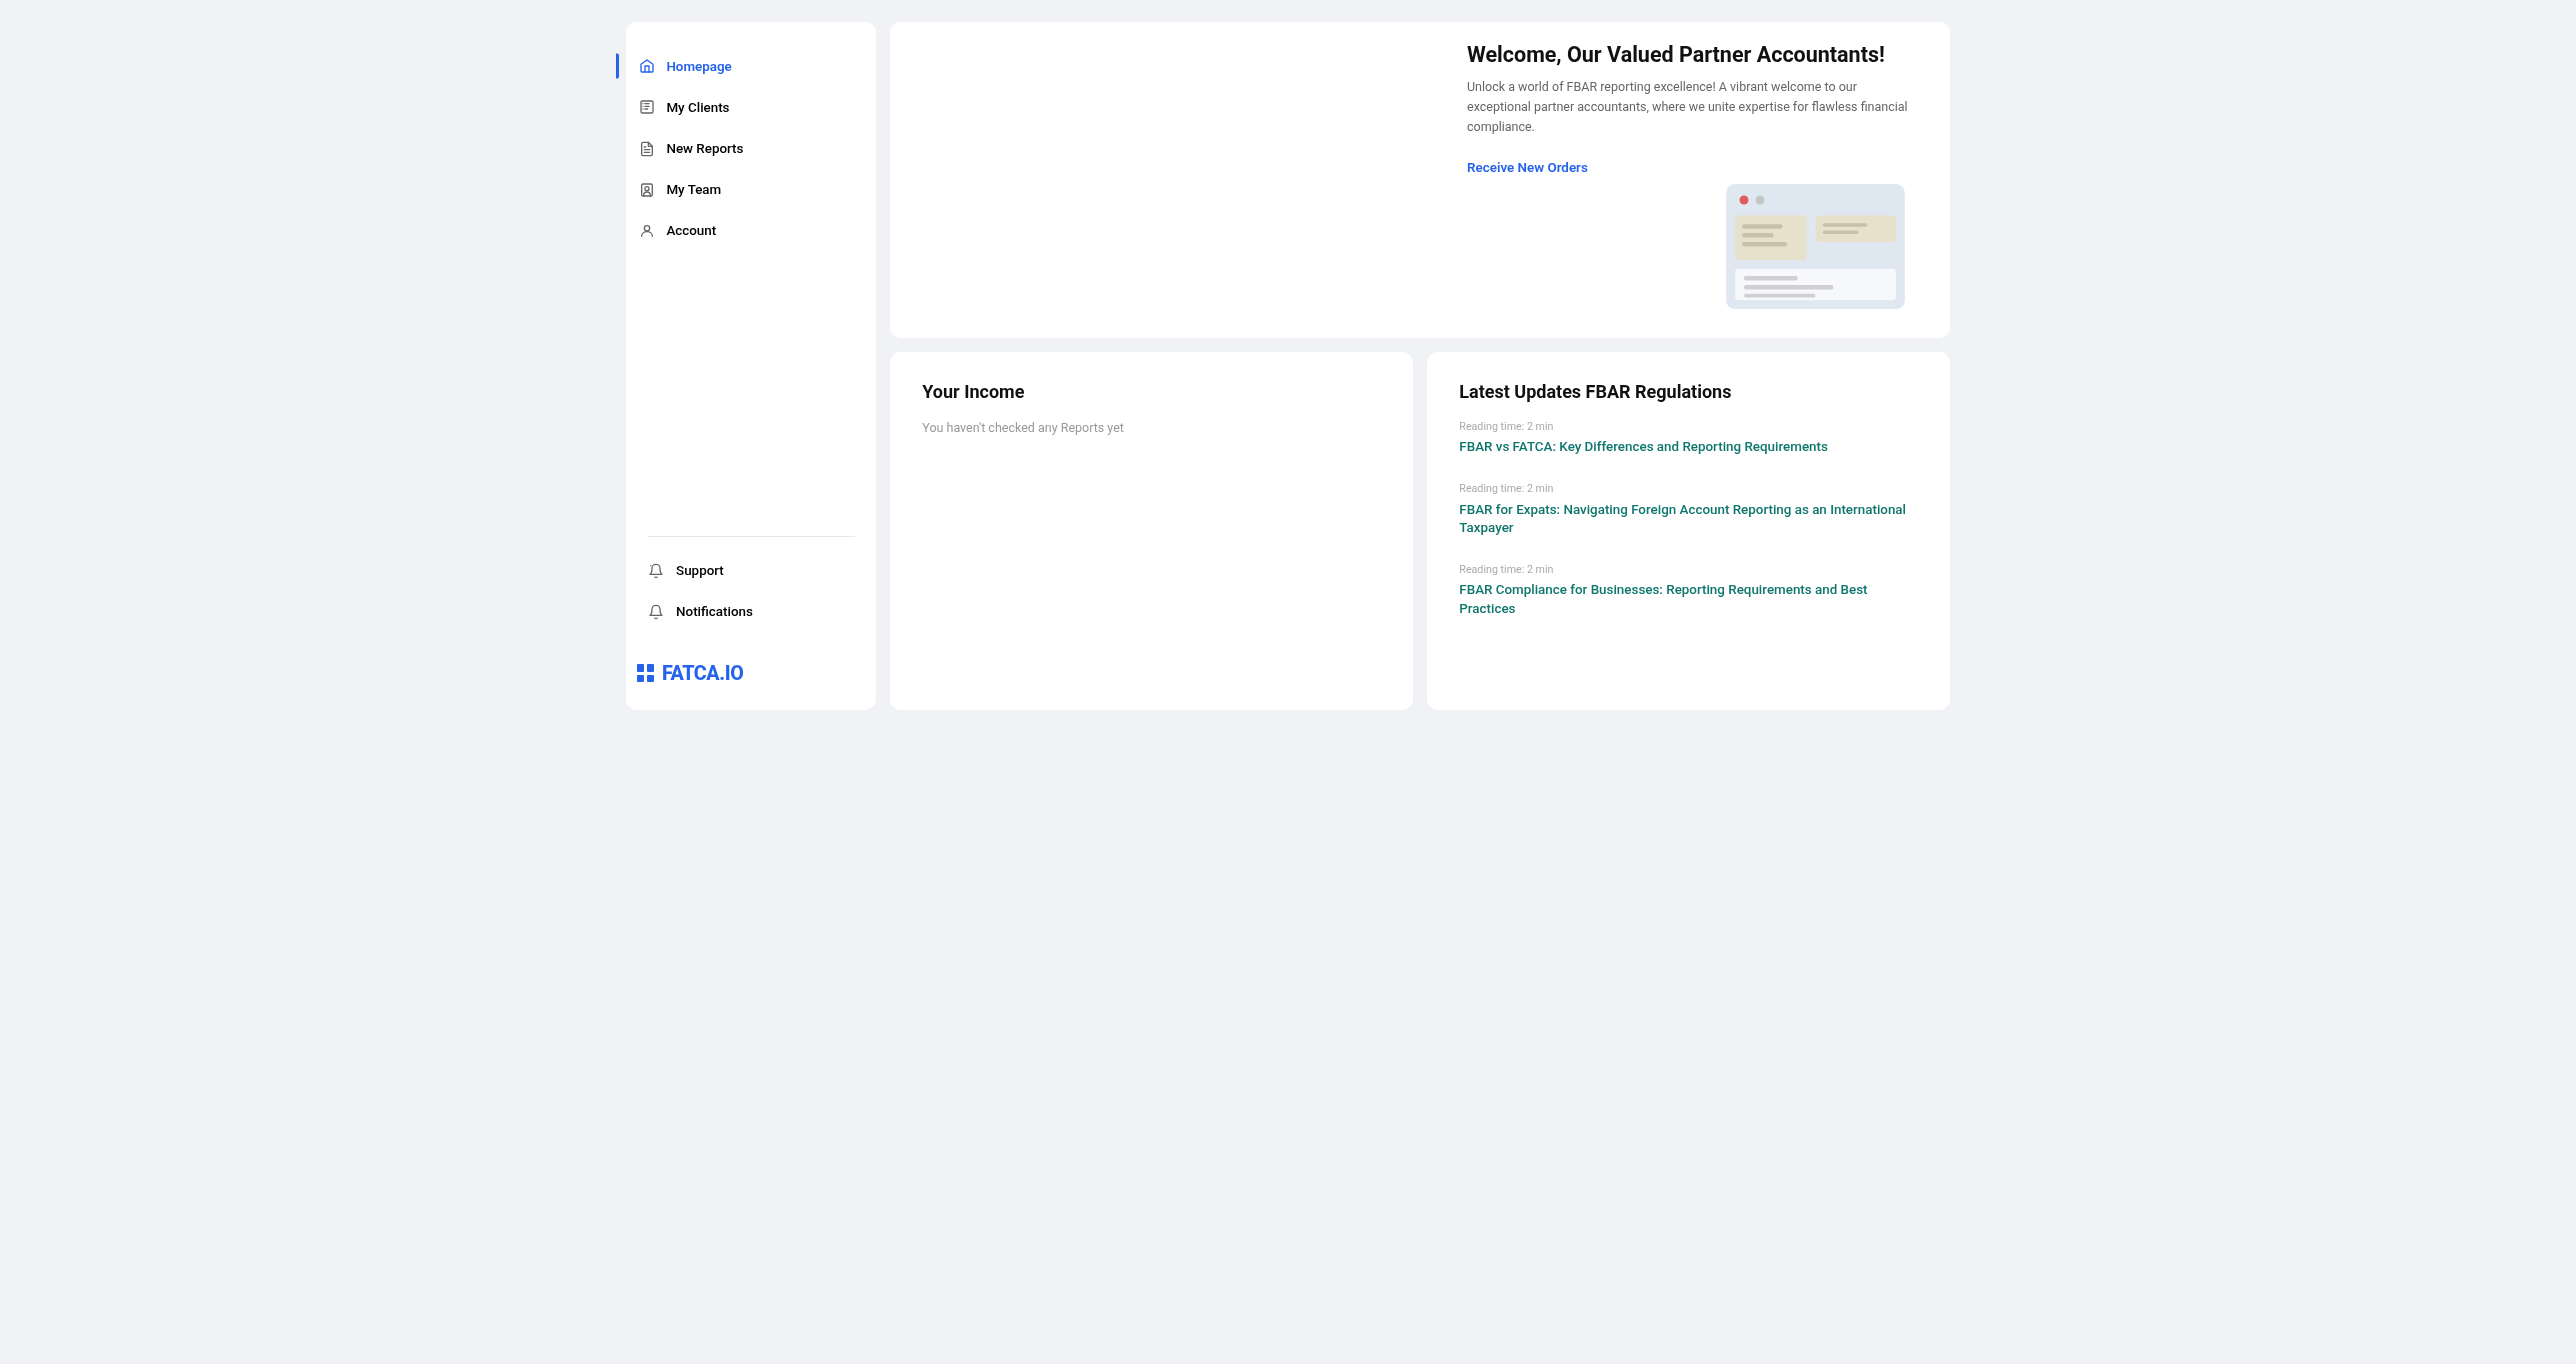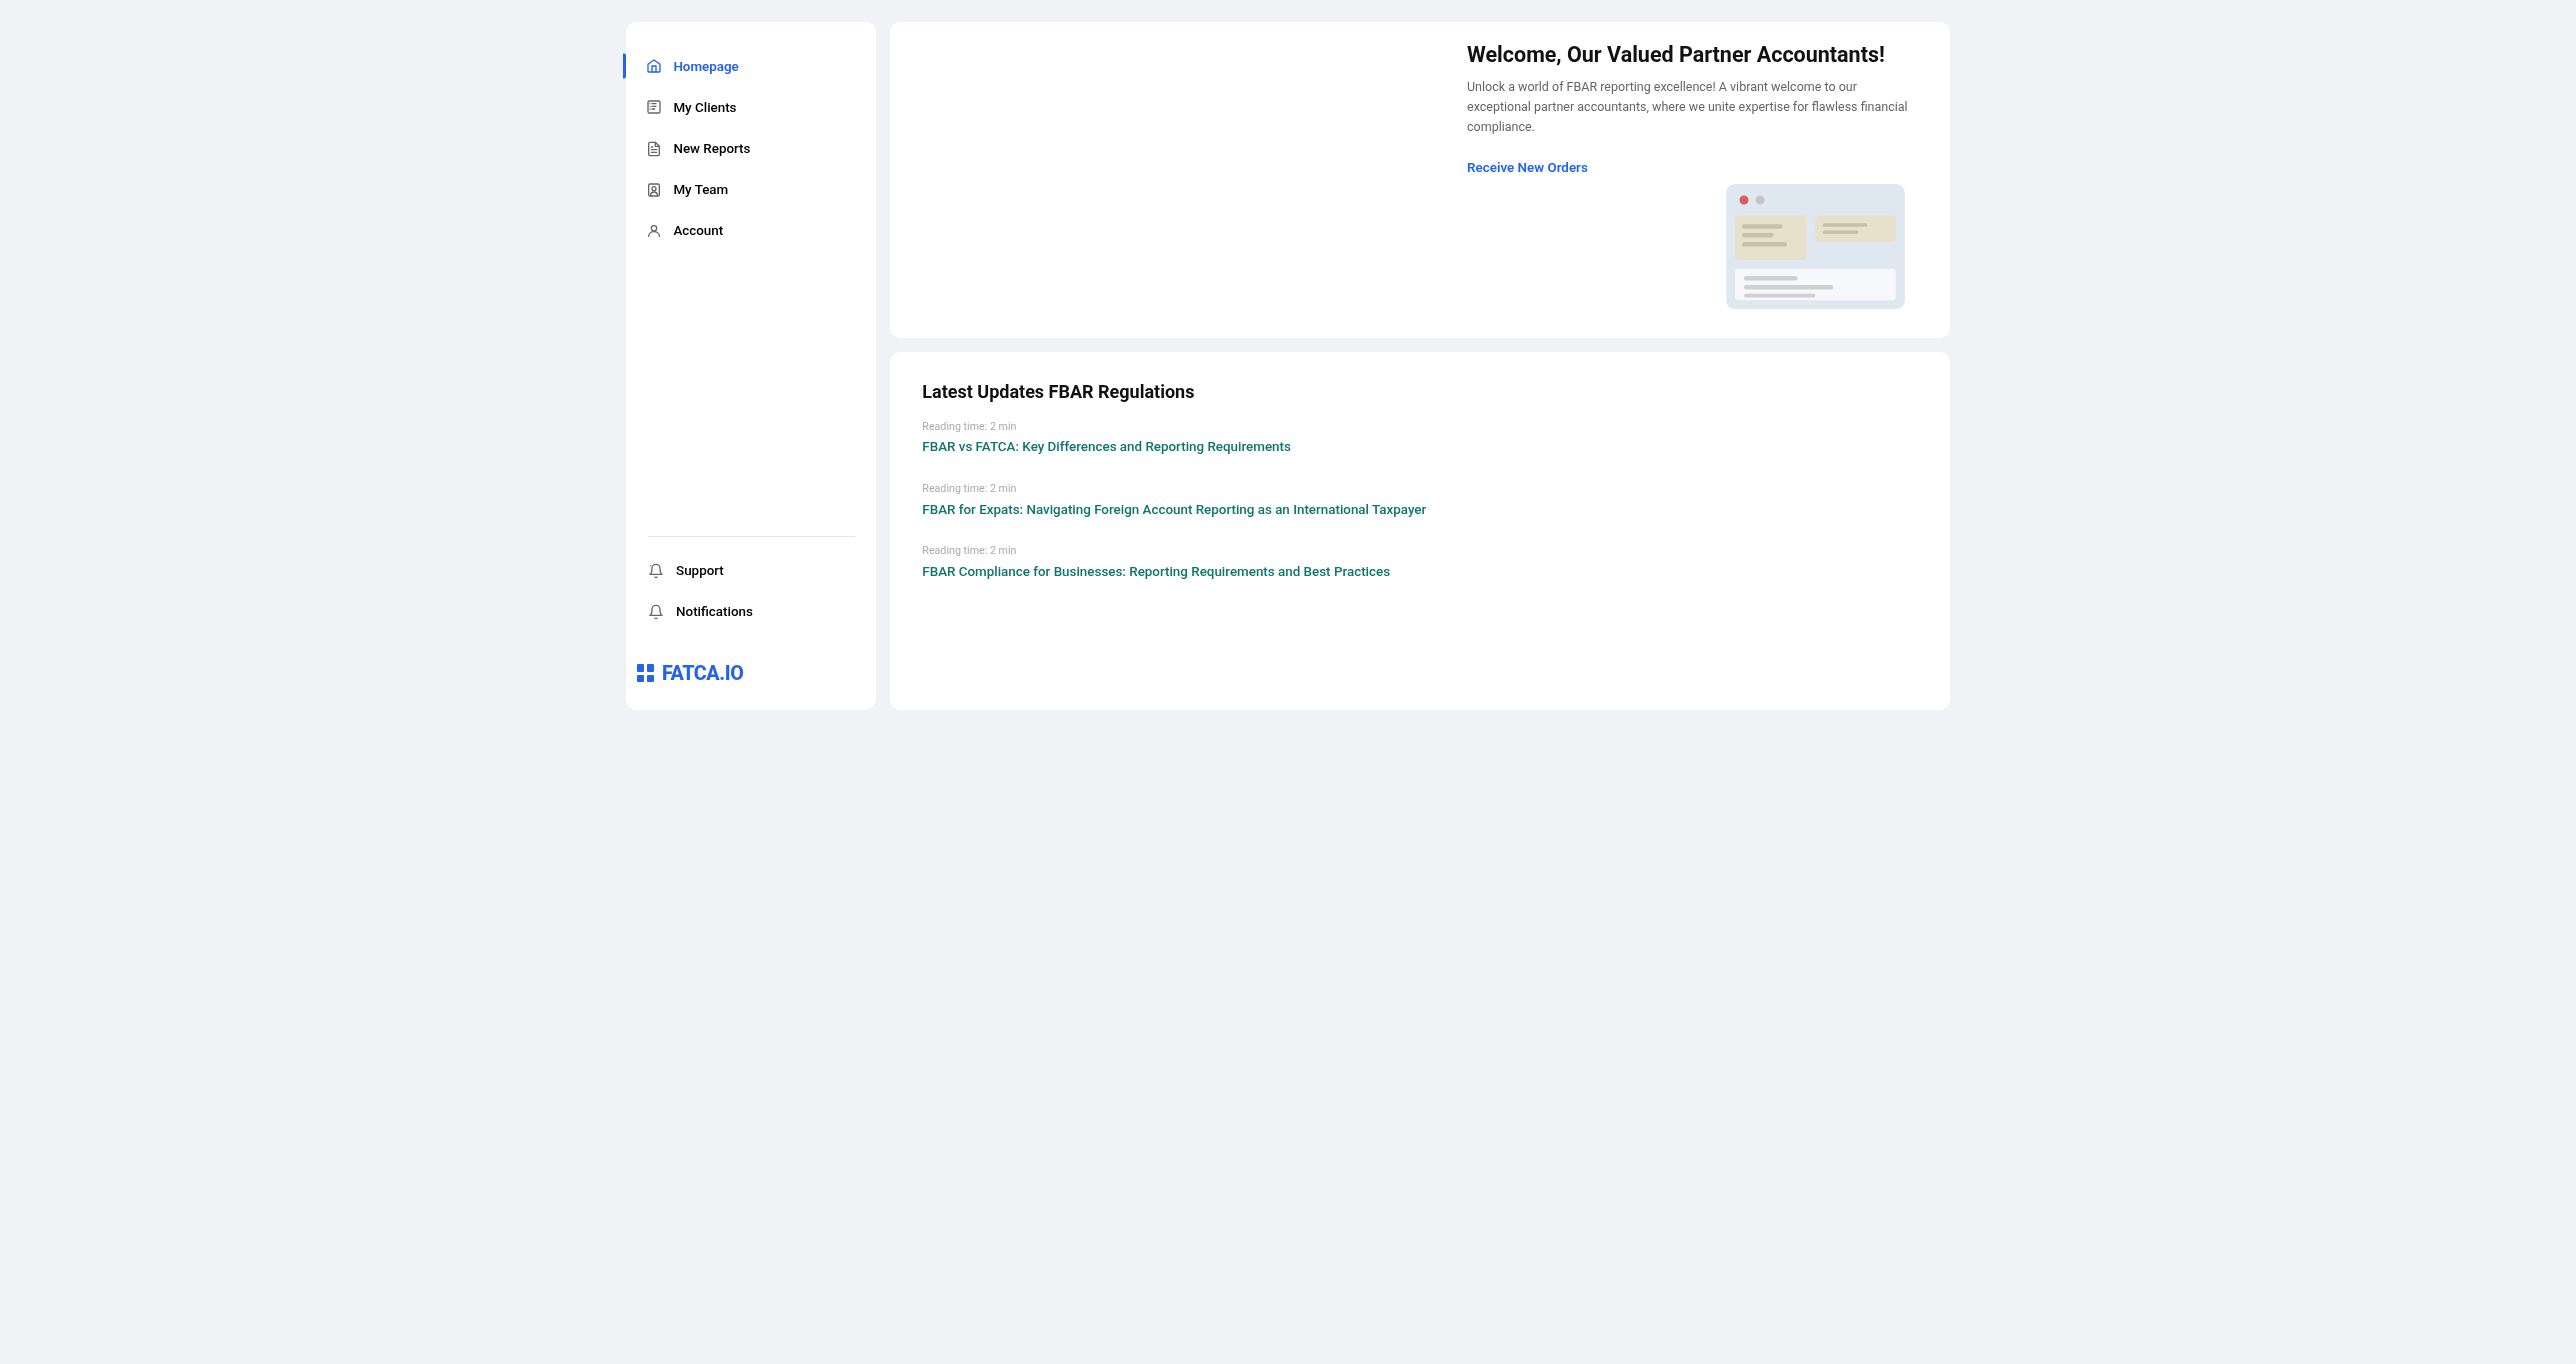--- a/index.html
+++ b/index.html
@@ -75,21 +75,21 @@
       background: #888;
       border-radius: 11.6px 11.6px 0 0;
     }
     .user-name {
       font-size: 13.4px;
       font-weight: 600;
       color: #1a1a1a;
     }
     .nav-items {
       flex: 1;
-      padding: 0 8px;
+      padding: 0 1px;
     }
     .nav-item {
       display: flex;
       align-items: center;
       gap: 10.7px;
       padding: 10.7px 10.7px;
       border-radius: 7.2px;
       cursor: pointer;
       font-size: 13.4px;
       color: #000000;
@@ -394,20 +394,24 @@
           <rect x="20" y="105" width="180" height="35" rx="4" fill="white" opacity="0.7"></rect>
           <rect x="30" y="113" width="60" height="5" rx="2" fill="#d0d0d0"></rect>
           <rect x="30" y="123" width="100" height="5" rx="2" fill="#d0d0d0"></rect>
           <rect x="30" y="133" width="80" height="4" rx="2" fill="#d0d0d0"></rect>
         </svg>
       </div>
     </div>
 
     <div class="bottom-row">
 
+      <div class="income-card">
+        <h2 class="card-title">Your Income</h2>
+        <p class="empty-state">You haven't checked any Reports yet</p>
+      </div>
 
       <div class="regulations-card">
         <h2 class="card-title">Latest Updates FBAR Regulations</h2>
 
         <div class="regulation-item">
           <p class="reading-time">Reading time: 2 min</p>
           <p class="regulation-title">FBAR vs FATCA: Key Differences and Reporting Requirements</p>
         </div>
 
         <div class="regulation-item">

